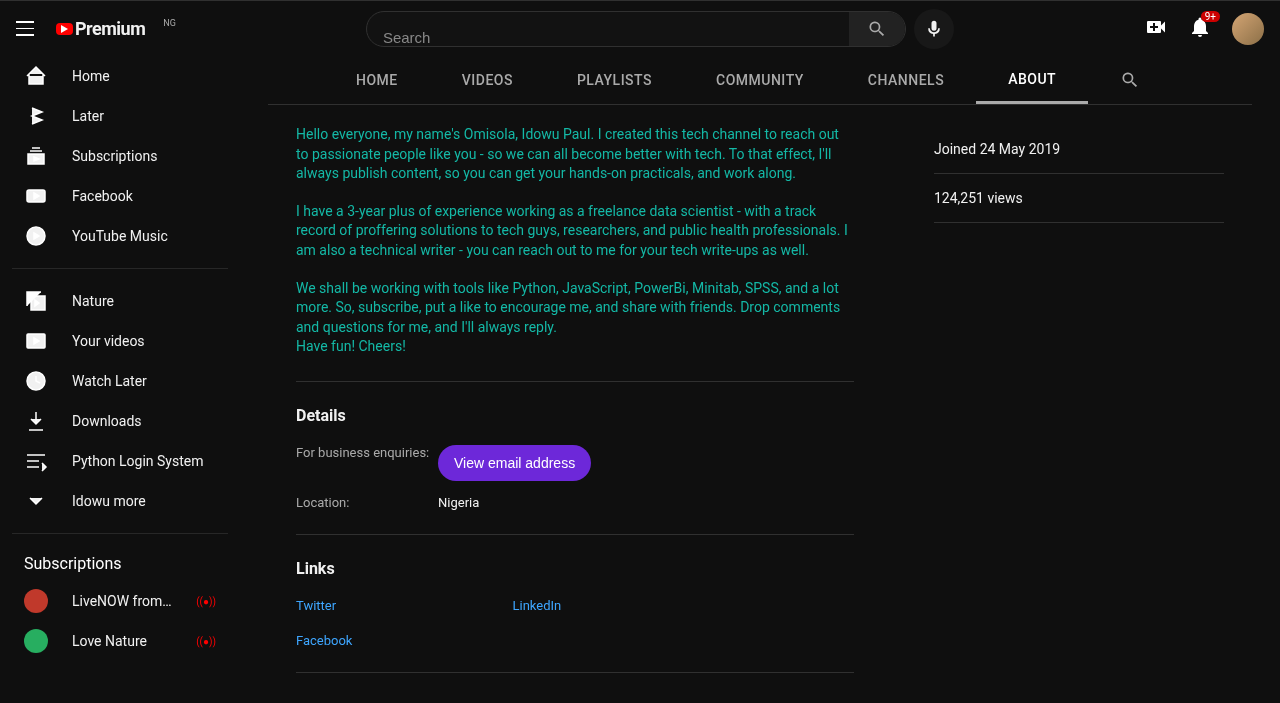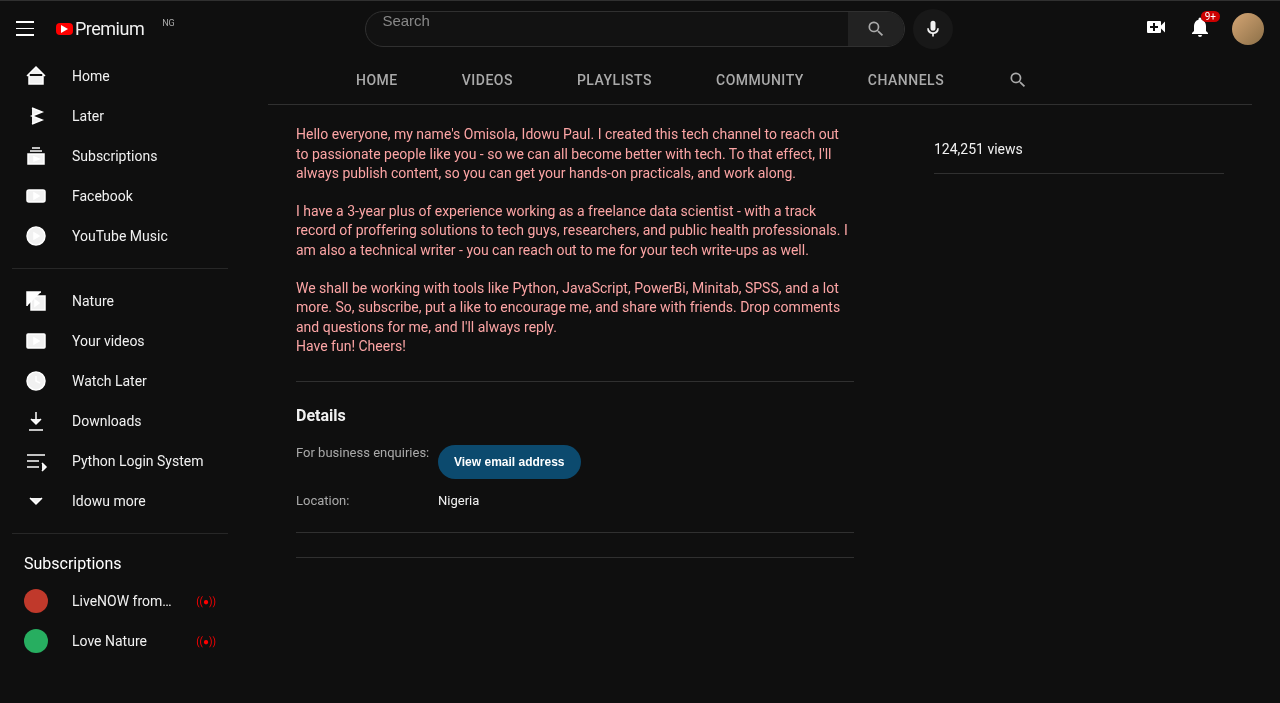--- a/index.html
+++ b/index.html
@@ -3,24 +3,24 @@
 <meta charset="utf-8">
 <style>
 *{margin:0;padding:0;box-sizing:border-box}
 body{background:#0f0f0f;color:#f1f1f1;font-family:Roboto,Arial,sans-serif;font-size:14px;width:1280px;height:703px;overflow:hidden}
 .header{display:flex;align-items:center;height:56px;padding:0 16px;border-top:1px solid #303030}
 .hamburger{width:24px;height:24px;margin-right:16px;cursor:pointer;display:flex;flex-direction:column;justify-content:center;gap:5px}
 .hamburger span{height:1.5px;background:#fff;width:18px}
 .logo{display:flex;align-items:center;gap:2px}
 .logo-box{background:#f00;border-radius:4px;padding:2px 5px;display:flex;align-items:center}
 .logo-play{width:0;height:0;border-left:7px solid #fff;border-top:4px solid transparent;border-bottom:4px solid transparent}
-.logo-text{font-size:18px;font-weight:400;letter-spacing:-0.5px}
+.logo-text{font-size:18px;font-weight:700;letter-spacing:-0.5px}
 .country{font-size:9px;color:#aaa;align-self:flex-start;margin-left:16px}
 .search-container{display:flex;align-items:center;margin-left:auto;margin-right:auto}
-.search-box{display:flex;align-items:flex-start;background:#121212;border:1px solid #303030;border-radius:40px;width:540px;height:36px}
+.search-box{display:flex;align-items:flex-end;background:#121212;border:1px solid #303030;border-radius:40px;width:540px;height:36px}
 .search-input{flex:1;background:transparent;border:none;outline:none;color:#fff;padding:0 16px;font-size:15px}
 .search-input::placeholder{color:#888}
 .search-btn{width:56px;height:34px;background:#222;border:none;border-radius:0 40px 40px 0;display:flex;align-items:center;justify-content:center;cursor:pointer}
 .mic-btn{width:40px;height:40px;border-radius:50%;background:#181818;display:flex;align-items:center;justify-content:center;margin-left:8px;cursor:pointer}
 .header-actions{display:flex;align-items:center;gap:20px}
 .icon-btn{cursor:pointer;position:relative;color:#fff}
 .badge{position:absolute;top:-4px;right:-8px;background:#cc0000;color:#fff;font-size:10px;border-radius:9px;padding:0 4px;min-width:16px;text-align:center}
 .avatar{width:32px;height:32px;border-radius:50%;background:linear-gradient(135deg,#d4a574,#8b6f47);cursor:pointer}
 .main{display:flex;height:calc(100% - 56px)}
 .sidebar{width:240px;overflow-y:auto;padding:0}
@@ -33,26 +33,26 @@
 .sub-avatar{width:24px;height:24px;border-radius:50%;flex-shrink:0}
 .sub-name{flex:1;white-space:nowrap;overflow:hidden;text-overflow:ellipsis;font-size:14px}
 .live-dot{color:#f00;font-size:10px}
 .content{flex:1;overflow-y:auto}
 .tabs{display:flex;border-bottom:1px solid #303030;padding-left:56px;margin-left:28px;margin-right:28px}
 .tab{padding:0 32px;height:48px;display:flex;align-items:center;font-size:14px;font-weight:500;color:#aaa;cursor:pointer;letter-spacing:0.5px}
 .tab.active{color:#fff;border-bottom:3px solid #aaa}
 .about-container{display:flex;padding:20px 56px 20px 56px;gap:80px}
 .about-main{flex:1;max-width:580px}
 .about-side{width:290px}
-.description p{line-height:1.4;margin-bottom:18px;color:#fca5a5}
+.description p{line-height:1.4;margin-bottom:18px;color:#14b8a6}
 .section-hr{border:none;border-top:1px solid #303030;margin:24px 0}
 .section-h{font-size:16px;margin-bottom:20px}
 .detail-row{display:flex;align-items:flex-start;margin-bottom:14px;font-size:13px}
 .detail-label{color:#aaa;width:142px}
-.email-btn{background:#0c4a6e;border:none;color:#fff;padding:10px 16px;border-radius:18px;font-size:12px;font-weight:700;cursor:pointer}
+.email-btn{background:#6d28d9;border:none;color:#fff;padding:10px 16px;border-radius:18px;font-size:14px;font-weight:400;cursor:pointer}
 .links-grid{display:flex;gap:160px}
 .links-col{display:flex;flex-direction:column;gap:20px}
 .link-item{color:#3ea6ff;font-size:13px;cursor:pointer}
 .stat-row{padding:16px 0;border-bottom:1px solid #303030;font-size:14px}
 .sidebar::-webkit-scrollbar{width:8px}
 .sidebar::-webkit-scrollbar-thumb{background:#555}
 svg{fill:currentColor}
 </style>
 </head>
 <body>
@@ -219,20 +219,21 @@
       </div>
   </div>
 
   <div class="content">
     <div class="tabs" id="tabs">
         <div class="tab ">HOME</div>
         <div class="tab ">VIDEOS</div>
         <div class="tab ">PLAYLISTS</div>
         <div class="tab ">COMMUNITY</div>
         <div class="tab ">CHANNELS</div>
+        <div class="tab active">ABOUT</div>
         <div class="tab">
           <svg width="20" height="20" viewBox="0 0 24 24" fill="#aaa">
             <path d="M15.5 14h-.79l-.28-.27a6.5 6.5 0 1 0-.7.7l.27.28v.79l5 5L20.49 19l-5-5zm-6 0A4.5 4.5 0 1 1 14 9.5 4.5 4.5 0 0 1 9.5 14z"></path>
           </svg>
         </div>
       </div>
     <div class="about-container">
       <div class="about-main">
         <div class="description" id="desc">
             <p>Hello everyone, my name's Omisola, Idowu Paul. I created this tech channel to reach out to passionate people like you - so we can all become better with tech. To that effect, I'll always publish content, so you can get your hands-on practicals, and work along.</p>
@@ -243,20 +244,31 @@
         <h3 class="section-h">Details</h3>
         <div class="detail-row">
           <span class="detail-label">For business enquiries:</span>
           <button class="email-btn">View email address</button>
         </div>
         <div class="detail-row">
           <span class="detail-label">Location:</span>
           <span>Nigeria</span>
         </div>
         <hr class="section-hr">
+        <h3 class="section-h">Links</h3>
+        <div class="links-grid">
+          <div class="links-col" id="links1">
+              <a class="link-item">Twitter</a>
+              <a class="link-item">Facebook</a>
+            </div>
+          <div class="links-col" id="links2">
+              <a class="link-item">LinkedIn</a>
+            </div>
+        </div>
         <hr class="section-hr">
       </div>
       <div class="about-side">
+        <div class="stat-row">Joined 24 May 2019</div>
         <div class="stat-row">124,251 views</div>
       </div>
     </div>
   </div>
 </div>
 
 </body></html>

